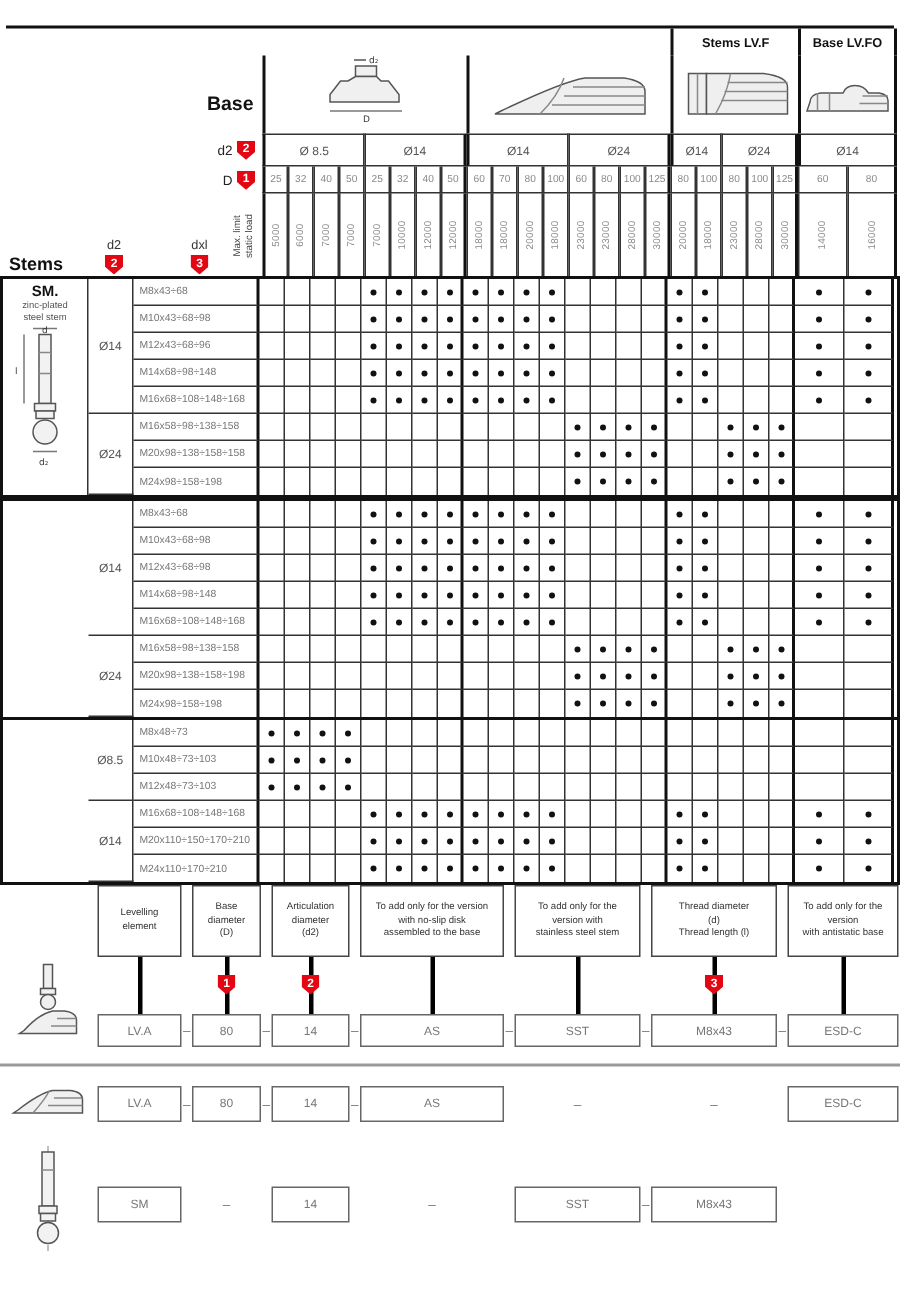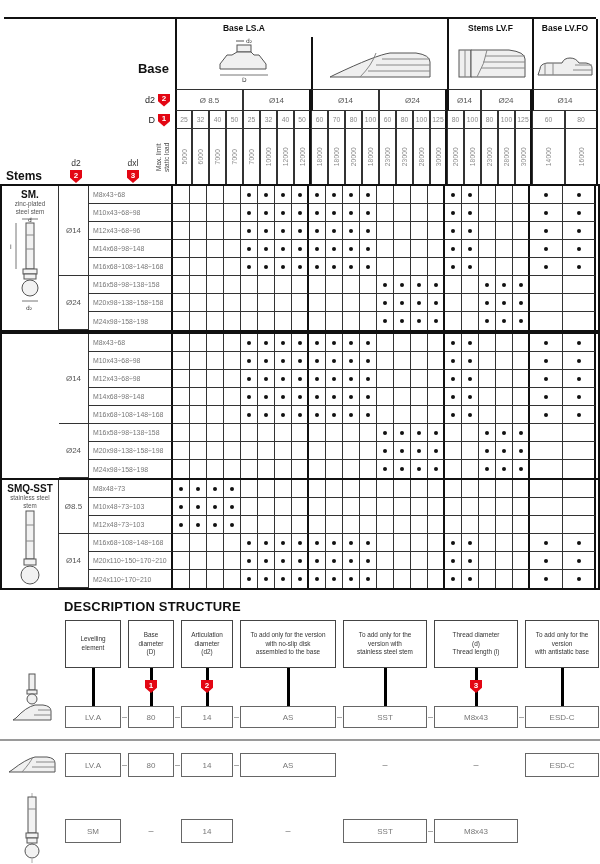--- a/index.html
+++ b/index.html
@@ -94,21 +94,20 @@
         <div class="stems-lbl">Stems</div>
         <div class="colhdr" style="left: 57px; width: 30px;">
           <span>d2</span>
           <span class="badge">2</span>
         </div>
         <div class="colhdr" style="left: 87px; width: 84px;">
           <span>dxl</span>
           <span class="badge">3</span>
         </div>
       </div>
-      <div class="base-name" style="grid-column: 4 / span 8;">Base LS.A</div>
       <div class="base-img bl2" style="grid-column: 4 / span 8;">
         <div><svg width="120" height="48" viewBox="0 0 120 48">
             <g stroke="#555" fill="#f0f0f0" stroke-width="1">
               <line x1="52" y1="6" x2="60" y2="6"></line>
               <rect x="53" y="10" width="14" height="7"></rect>
               <path d="M53,17 h14 l3,3 h5 l7,9 v5 H36 v-5 l7,-9 h5 z"></path>
               <line x1="36" y1="40" x2="84" y2="40" stroke="#777"></line>
             </g>
             <text x="62" y="8" font-size="6" fill="#333">d₂</text>
             <text x="58" y="47" font-size="6" fill="#333">D</text>
@@ -985,34 +984,20 @@
         <div class="dc br1 nob" style="grid-area: 8 / 23;">
           <span class="dot"></span>
         </div>
         <div class="dc br2 nob" style="grid-area: 8 / 24;">
           <span class="dot"></span>
         </div>
         <div class="dc br1 nob" style="grid-area: 8 / 25;"></div>
         <div class="dc br2 nob" style="grid-area: 8 / 26;"></div>
       </div>
     <div class="mgrid" id="sec-2" style="border-top: 2px solid rgb(17, 17, 17); grid-template-rows: repeat(6, 18px);">
-        <div class="seccell" style="grid-row: 1 / 7;">
-          <div class="sec-name">SMQ-SST</div>
-          <div class="sec-sub">stainless steel
-stem</div>
-          <div><svg width="36" height="84" viewBox="0 0 36 84">
-              <g stroke="#555" fill="#f2f2f2" stroke-width="1">
-                <rect x="14" y="2" width="8" height="48"></rect>
-                <line x1="14" y1="16" x2="22" y2="16" stroke="#888"></line>
-                <line x1="14" y1="32" x2="22" y2="32" stroke="#888"></line>
-                <rect x="12" y="50" width="12" height="6"></rect>
-                <circle cx="18" cy="66" r="9"></circle>
-              </g>
-            </svg></div>
-        </div>
         <div class="secd2" style="grid-row: 1 / 4;">Ø8.5</div>
         <div class="dxlcell" style="grid-row: 1;">M8x48÷73</div>
         <div class="dc br1" style="grid-area: 1 / 4;">
           <span class="dot"></span>
         </div>
         <div class="dc br1" style="grid-area: 1 / 5;">
           <span class="dot"></span>
         </div>
         <div class="dc br1" style="grid-area: 1 / 6;">
           <span class="dot"></span>
@@ -1244,21 +1229,20 @@
         <div class="dc br2 nob" style="grid-area: 6 / 24;"></div>
         <div class="dc br1 nob" style="grid-area: 6 / 25;">
           <span class="dot"></span>
         </div>
         <div class="dc br2 nob" style="grid-area: 6 / 26;">
           <span class="dot"></span>
         </div>
       </div>
   </div>
 
-  <div class="desc-title">DESCRIPTION STRUCTURE</div>
   <div class="dgrid" id="desc-main" style="grid-template-rows: 48px 38px 24px;">
       <div class="iconcell" style="grid-area: 1 / 1 / 4;">
         <div><svg width="48" height="54" viewBox="0 0 48 54">
             <g stroke="#555" fill="#f0f0f0" stroke-width="1">
               <rect x="21" y="2" width="6" height="16"></rect>
               <rect x="19" y="18" width="10" height="4"></rect>
               <circle cx="24" cy="27" r="5"></circle>
               <path d="M5,48 H43 V39 Q43,34 35,33 H27 Q18,35 8,46 z"></path>
               <line x1="30" y1="38" x2="43" y2="38" stroke="#888"></line>
               <line x1="26" y1="43" x2="43" y2="43" stroke="#888"></line>

